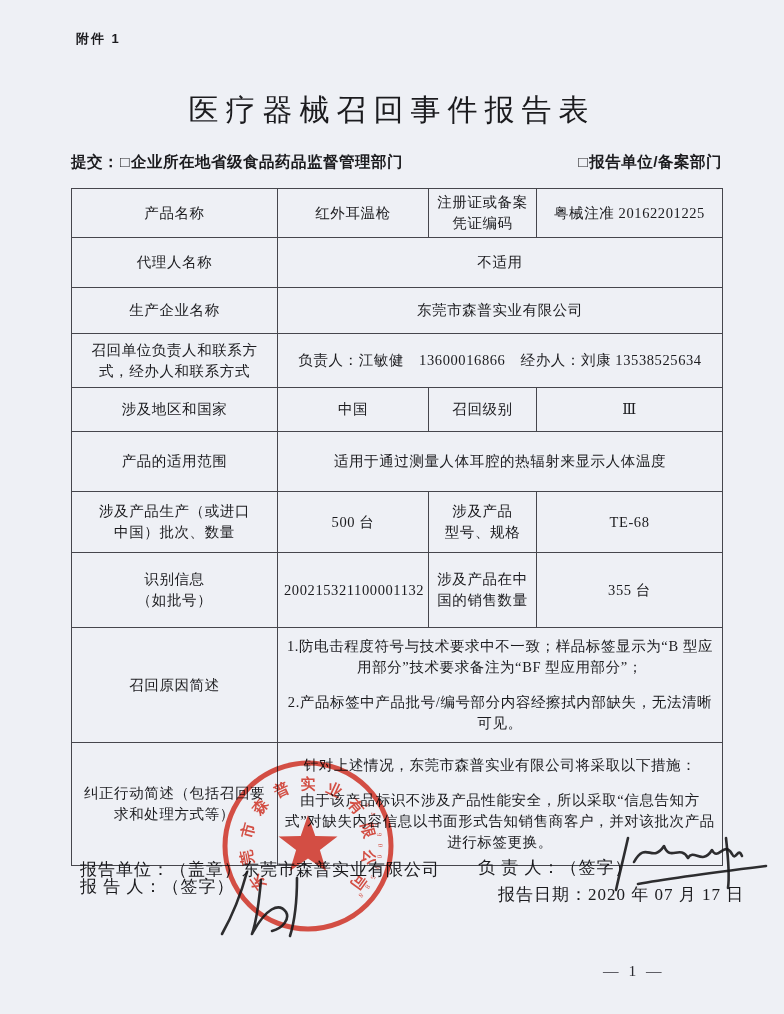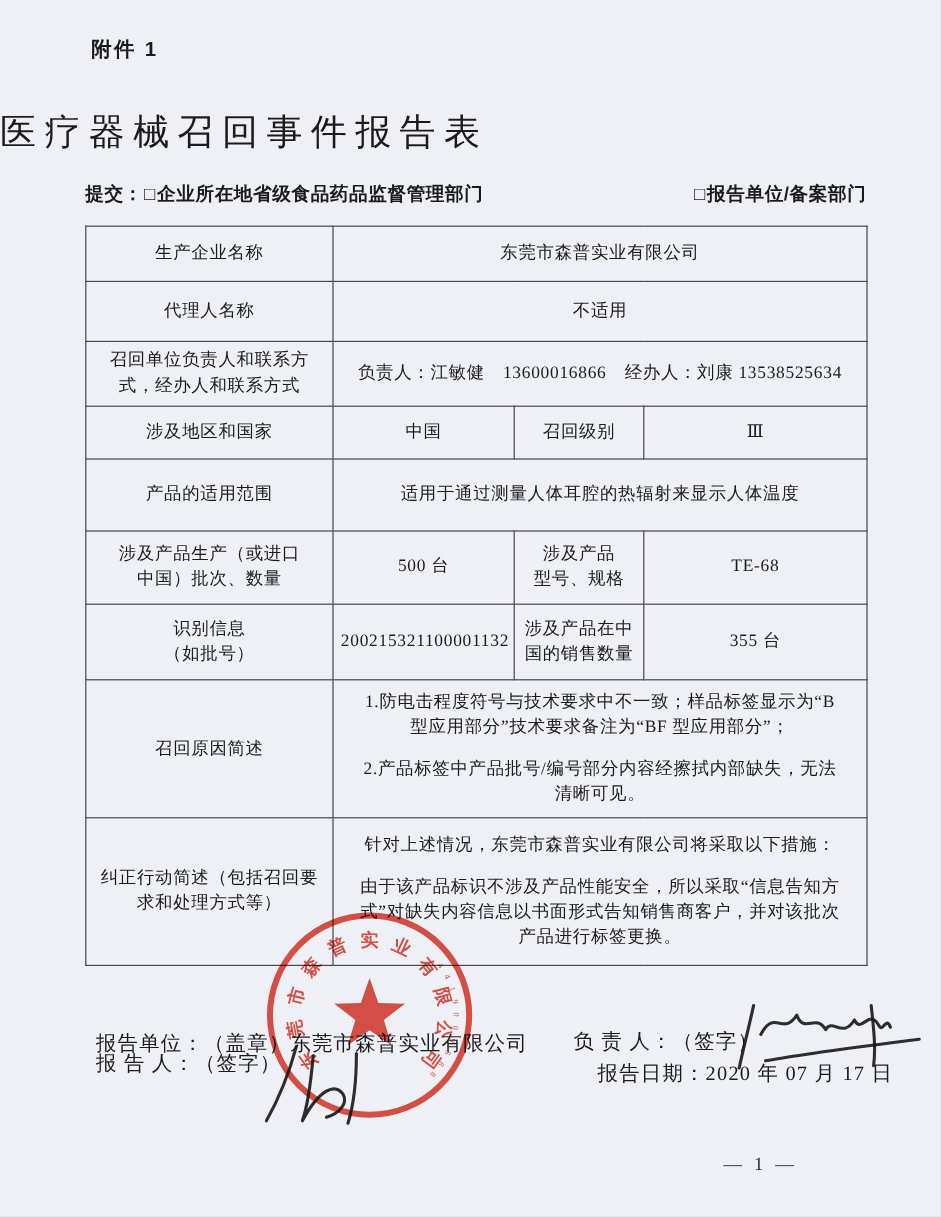--- a/index.html
+++ b/index.html
@@ -5,24 +5,24 @@
   html,body{margin:0;padding:0;background:#d8d8dd;}
   .page{
     position:relative;width:784px;height:1014px;margin:0 auto;
     background:#eef0f5;
     font-family:"Liberation Serif","DejaVu Serif",serif;
     color:#1b1b1e;overflow:hidden;
   }
   .attachment{
     position:absolute;left:76px;top:30px;
     font-family:"Liberation Sans","DejaVu Sans",sans-serif;
-    font-weight:600;font-size:17px;letter-spacing:2px;
+    font-weight:600;font-size:13px;letter-spacing:2px;
   }
   .title{
-    position:absolute;left:0;top:90px;width:100%;text-align:left;
+    position:absolute;left:0;top:90px;width:100%;text-align:center;
     font-size:30px;font-weight:500;letter-spacing:7px;
   }
   .submit-row{
     position:absolute;left:71px;top:152px;width:651px;
     display:flex;justify-content:space-between;align-items:flex-end;
     font-family:"Liberation Sans","DejaVu Sans",sans-serif;
     font-weight:600;font-size:15.5px;letter-spacing:0.5px;
   }
   .submit-left,.submit-right{white-space:nowrap;}
   .cb{display:inline-block;margin:0 1px;font-weight:500;}
@@ -31,21 +31,21 @@
     border-collapse:collapse;table-layout:fixed;
   }
   table.form td{
     border:1.6px solid #46464c;
     font-size:14.5px;line-height:1.45;letter-spacing:0.6px;
     text-align:center;vertical-align:middle;padding:3px 6px;
   }
   .pre{white-space:pre-line;}
   .cell-left{text-align:left;padding-left:13px;}
   .paras{text-align:left;padding:6px 10px 6px 12px;}
-  .paras div{margin:5px 16px;}
+  .paras div{margin:5px 1px;}
   .footer-line{position:absolute;font-size:17px;letter-spacing:1px;white-space:nowrap;}
   .page-number{
     position:absolute;left:603px;top:962px;
     font-size:15.5px;letter-spacing:3px;color:#2a2a30;
   }
   .stamp{
     position:absolute;left:215px;top:753px;width:186px;height:186px;
     opacity:0.85;mix-blend-mode:multiply;pointer-events:none;
   }
   .stamp-ring{fill:none;stroke:#dd3526;stroke-width:5;}
@@ -80,27 +80,34 @@
   </div>
 
   <table class="form">
     <colgroup>
         <col style="width:206px">
         <col style="width:151px">
         <col style="width:108px">
         <col style="width:186px">
       </colgroup>
     <tbody>
+        <tr style="height:49px">
+      <td>产品名称</td>
+      <td>红外耳温枪</td>
+      <td class="pre">注册证或备案
+凭证编码</td>
+      <td>粤械注准 20162201225</td>
+    </tr>
+    <tr style="height:50px">
+      <td>代理人名称</td>
+      <td colspan="3">不适用</td>
+    </tr>
     <tr style="height:46px">
       <td>生产企业名称</td>
       <td colspan="3">东莞市森普实业有限公司</td>
-    </tr>
-    <tr style="height:50px">
-      <td>代理人名称</td>
-      <td colspan="3">不适用</td>
     </tr>
     <tr style="height:54px">
       <td class="pre">召回单位负责人和联系方
 式，经办人和联系方式</td>
       <td colspan="3" class="cell-left">负责人：江敏健　13600016866　经办人：刘康 13538525634</td>
     </tr>
     <tr style="height:44px">
       <td>涉及地区和国家</td>
       <td>中国</td>
       <td>召回级别</td>
@@ -111,21 +118,21 @@
       <td colspan="3" class="cell-left">适用于通过测量人体耳腔的热辐射来显示人体温度</td>
     </tr>
     <tr style="height:61px">
       <td class="pre">涉及产品生产（或进口
 中国）批次、数量</td>
       <td>500 台</td>
       <td class="pre">涉及产品
 型号、规格</td>
       <td>TE-68</td>
     </tr>
-    <tr style="height:63px">
+    <tr style="height:75px">
       <td class="pre">识别信息
 （如批号）</td>
       <td>200215321100001132</td>
       <td class="pre">涉及产品在中
 国的销售数量</td>
       <td>355 台</td>
     </tr>
     <tr style="height:108px">
       <td>召回原因简述</td>
       <td colspan="3" class="paras">

